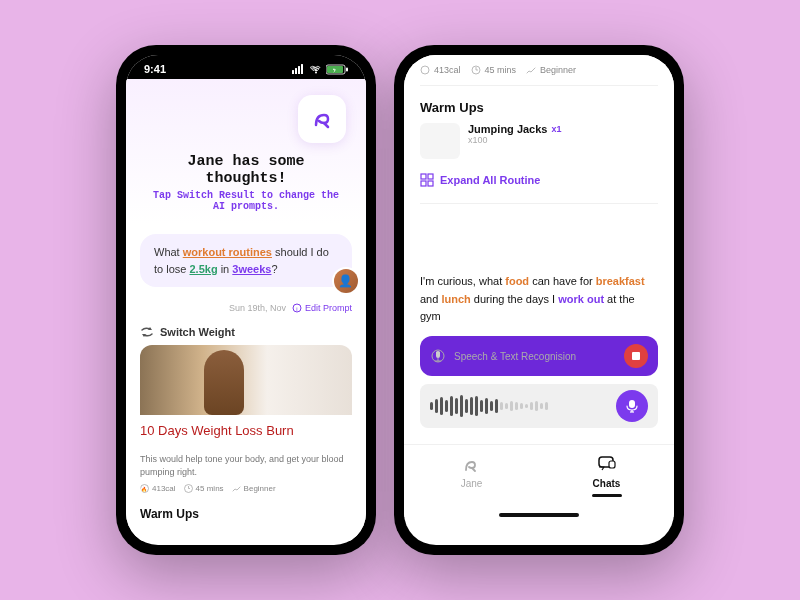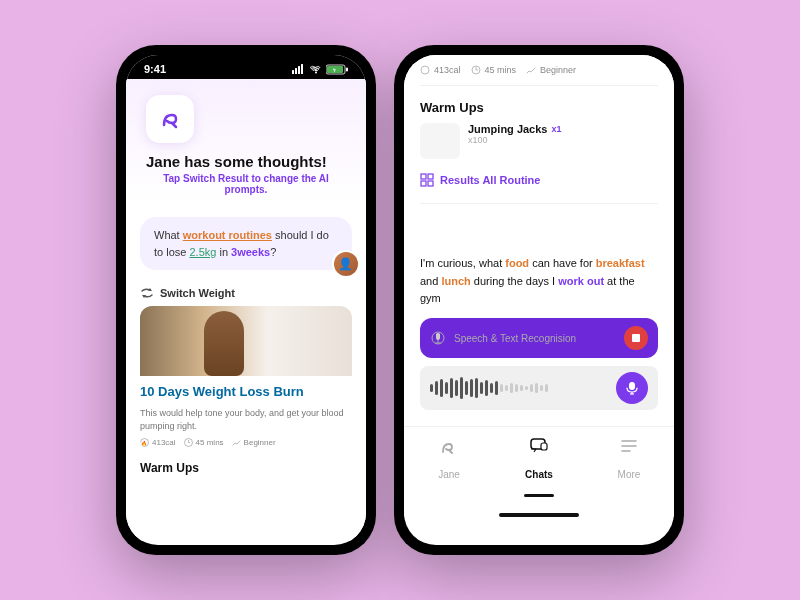--- a/index.html
+++ b/index.html
@@ -59,21 +59,22 @@
     .left-content {
       background: #fff;
       height: calc(100% - 28px);
       overflow: hidden;
     }
     .app-header {
       background: linear-gradient(180deg, #f9f0ff 0%, #fff 100%);
       padding: 16px 20px 12px;
       display: flex;
       flex-direction: column;
-      align-items: flex-start;
+      align-items: flex-end;
+      font-family: Liberation Mono, monospace;
     }
     .app-logo {
       width: 48px;
       height: 48px;
       background: #fff;
       border-radius: 14px;
       display: flex;
       align-items: center;
       justify-content: center;
       box-shadow: 0 2px 12px rgba(130,60,200,0.15);
@@ -111,26 +112,27 @@
       line-height: 1.5;
       position: relative;
     }
     .chat-bubble .highlight-orange {
       color: #e07b30;
       font-weight: 600;
       text-decoration: underline;
     }
     .chat-bubble .highlight-green {
       color: #2d9e6b;
-      font-weight: 400;
+      font-weight: 700;
       text-decoration: underline;
     }
     .chat-bubble .highlight-purple {
       color: #7c3aed;
       font-weight: 600;
+      text-decoration: underline;
     }
     .avatar-bubble {
       position: absolute;
       right: -8px;
       bottom: -8px;
       width: 28px;
       height: 28px;
       border-radius: 50%;
       background: #c97b4a;
       overflow: hidden;
@@ -197,23 +199,23 @@
       border-radius: 20px 20px 8px 8px;
       position: absolute;
       bottom: 0;
       left: 30%;
     }
     .workout-info {
       padding: 8px 0 4px;
     }
     .workout-title {
       font-size: 13px;
-      font-weight: 700;
-      color: #0369a1;
-      margin-bottom: 8px;
+      font-weight: 400;
+      color: #b91c1c;
+      margin-bottom: 15px;
     }
     .workout-desc {
       font-size: 9px;
       color: #777;
       line-height: 1.4;
       margin-bottom: 6px;
     }
     .workout-stats {
       display: flex;
       gap: 8px;
@@ -403,21 +405,21 @@
     .bottom-nav {
       display: flex;
       padding: 8px 0 12px;
       border-top: 1px solid #f0f0f0;
     }
     .nav-item {
       flex: 1;
       display: flex;
       flex-direction: column;
       align-items: center;
-      gap: 12px;
+      gap: 3px;
     }
     .nav-icon {
       width: 22px;
       height: 22px;
       display: flex;
       align-items: center;
       justify-content: center;
     }
     .nav-label {
       font-size: 10px;
@@ -495,20 +497,30 @@
 
         <div class="chat-bubble-container">
           <div class="chat-bubble">
             What <span class="highlight-orange">workout routines</span> should I do to lose <span class="highlight-green">2.5kg</span> in <span class="highlight-purple">3weeks</span>?
             <div class="avatar-bubble">
               <div class="avatar-face">👤</div>
             </div>
           </div>
         </div>
 
+        <div class="chat-meta">
+          <span>Sun 19th, Nov</span>
+          <div class="edit-prompt-btn">
+            <svg width="10" height="10" viewBox="0 0 10 10">
+              <circle cx="5" cy="5" r="4" stroke="#7c3aed" stroke-width="1" fill="none"></circle>
+              <text x="5" y="7.5" text-anchor="middle" font-size="6" fill="#7c3aed">i</text>
+            </svg>
+            <span>Edit Prompt</span>
+          </div>
+        </div>
 
         <div class="switch-results">
           <svg width="14" height="14" viewBox="0 0 14 14">
             <path d="M2 5 Q5 2 10 4" stroke="#555" stroke-width="1.5" fill="none" stroke-linecap="round" marker-end="url(#arr1)"></path>
             <path d="M12 9 Q9 12 4 10" stroke="#555" stroke-width="1.5" fill="none" stroke-linecap="round"></path>
             <polygon points="10,2 12,5 8,5" fill="#555"></polygon>
             <polygon points="4,12 2,9 6,9" fill="#555"></polygon>
           </svg>
           <span>Switch Weight</span>
         </div>
@@ -600,21 +612,21 @@
             </div>
 
 
             <div class="expand-btn">
               <svg width="14" height="14" viewBox="0 0 14 14">
                 <rect x="1" y="1" width="5" height="5" stroke="#7c3aed" stroke-width="1.2" fill="none"></rect>
                 <rect x="8" y="1" width="5" height="5" stroke="#7c3aed" stroke-width="1.2" fill="none"></rect>
                 <rect x="1" y="8" width="5" height="5" stroke="#7c3aed" stroke-width="1.2" fill="none"></rect>
                 <rect x="8" y="8" width="5" height="5" stroke="#7c3aed" stroke-width="1.2" fill="none"></rect>
               </svg>
-              <span>Results All Routine</span>
+              <span>Expand All Routine</span>
             </div>
           </div>
 
           <div class="divider"></div>
         </div>
 
         <div class="ai-response">
           <div class="ai-text">
             I'm curious, what <span class="highlight">food</span> can have for
             <span class="highlight">breakfast</span> and <span class="highlight">lunch</span> during
@@ -690,30 +702,20 @@
                 <rect x="2" y="3" width="14" height="10" rx="3" stroke="#111" stroke-width="1.5" fill="none"></rect>
                 <path d="M5 16 L7 13 L2 13" stroke="#111" stroke-width="1.2" fill="none" stroke-linejoin="round"></path>
                 <rect x="12" y="7" width="6" height="7" rx="2" stroke="#111" stroke-width="1.2" fill="white"></rect>
               </svg>
             </div>
             <span class="nav-label active">Chats</span>
             <div class="nav-indicator"></div>
           </div>
 
 
-          <div class="nav-item">
-            <div class="nav-icon">
-              <svg width="20" height="20" viewBox="0 0 20 20">
-                <line x1="3" y1="5" x2="17" y2="5" stroke="#aaa" stroke-width="1.5" stroke-linecap="round"></line>
-                <line x1="3" y1="10" x2="17" y2="10" stroke="#aaa" stroke-width="1.5" stroke-linecap="round"></line>
-                <line x1="3" y1="15" x2="11" y2="15" stroke="#aaa" stroke-width="1.5" stroke-linecap="round"></line>
-              </svg>
-            </div>
-            <span class="nav-label">More</span>
-          </div>
         </div>
 
         <div class="home-indicator"></div>
       </div>
     </div>
   </div>
 
 </div>
 
 </body></html>

